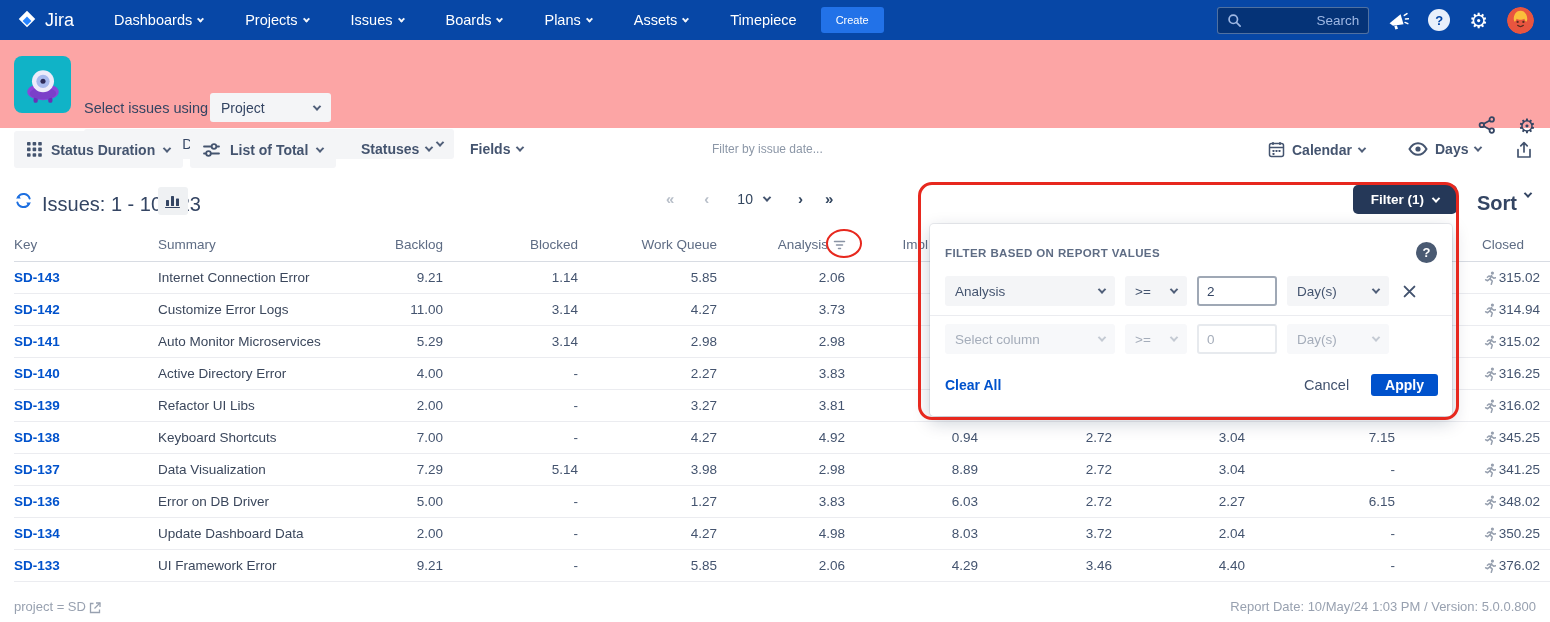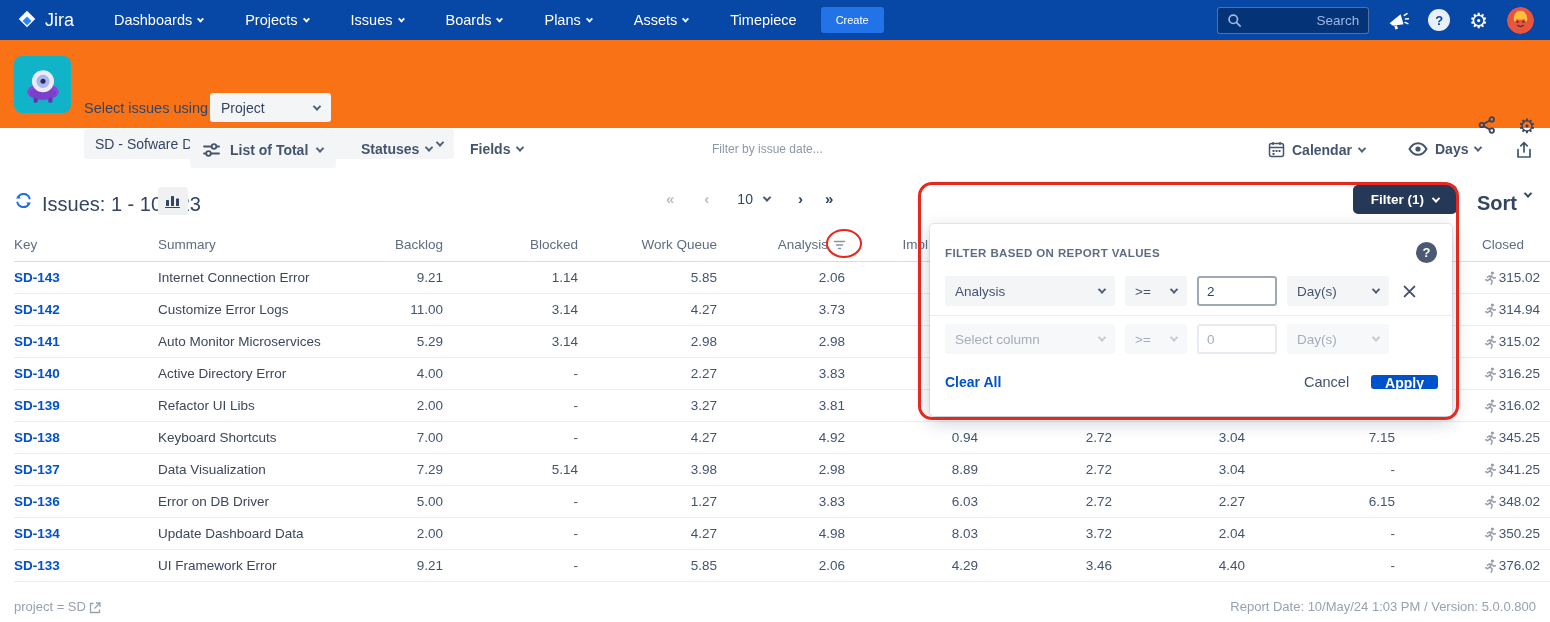--- a/index.html
+++ b/index.html
@@ -23,21 +23,21 @@
     padding:0 9px; color:#9FB8E4; }
   .search-box input { background:transparent; border:none; outline:none; color:#DCE8FA;
     font-family:inherit; font-size:13.5px; width:100%;text-align:right; }
   .search-box input::placeholder { color:#9FB8E4; }
   .help-circle { width:22px; height:22px; border-radius:50%; background:#E9F0FB; color:#0747A6;
     font-size:13px; font-weight:bold; display:flex; align-items:center; justify-content:center; cursor:pointer; }
   .gear-glyph { font-size:21px; line-height:1; cursor:pointer; }
   .avatar { width:27px; height:27px; border-radius:50%; overflow:hidden; cursor:pointer; }
 
   
-  .subheader { position:relative; height:88px; background:#f97316; }
+  .subheader { position:relative; height:88px; background:#fca5a5; }
   .app-icon { position:absolute; left:14px; top:16px; width:57px; height:57px;
     border-radius:8px; background:#10B3C7; display:flex; align-items:center; justify-content:center; }
   .sel-label { position:absolute; left:84px; top:60px; font-size:14.5px; color:#344563; }
   .gsel { background:#F4F5F7; border-radius:3px; display:flex; align-items:center;
     justify-content:space-between; color:#344563; font-size:14px; padding:0 11px; cursor:pointer; }
   .gsel .chv { color:#505F79; }
   .sel-mode { position:absolute; left:210px; top:53px; width:121px; height:29px; }
   .sel-project { position:absolute; left:84px; top:89px; width:370px; height:30px; }
   .sub-icons { position:absolute; right:14px; top:76px; display:flex; gap:22px; color:#344563; }
 
@@ -117,21 +117,21 @@
   .p-x { color:#42526E; display:flex; margin-left:4px; cursor:pointer; }
   .p-divider { height:1px; background:#EBECF0; margin:9px 0 0; }
   .p-row.disabled { margin-top:8px; }
   .p-row.disabled .p-sel { color:#A5ADBA; background:#F7F8FA; }
   .p-row.disabled .p-sel .chv { color:#C4CAD3; }
   .p-row.disabled .p-input { border-color:#E7EAEE; color:#A5ADBA; }
   .p-actions { display:flex; align-items:center; padding:0 14px 0 15px; margin-top:20px; }
   .p-clear { color:#0052CC; font-weight:600; font-size:14px; cursor:pointer; }
   .p-cancel { margin-left:auto; color:#42526E; font-size:14.5px; cursor:pointer; }
   .p-apply { margin-left:22px; background:#0052CC; color:#fff; border:none; border-radius:3px;
-    height:14px; padding:0 14px; font-family:inherit; font-size:14px; font-weight:600; cursor:pointer;text-align:center; }
+    height:22px; padding:0 14px; font-family:inherit; font-size:14px; font-weight:600; cursor:pointer;text-align:center; }
 
   
   .anno-rect { position:absolute; left:918px; top:182px; width:541px; height:238px;
     border:3px solid #E7281E; border-radius:14px; z-index:60; pointer-events:none; }
   .anno-circle { position:absolute; left:826px; top:229px; width:36px; height:29px;
     border:2.5px solid #E7281E; border-radius:50%; z-index:60; pointer-events:none; }
 </style>
 </head>
 <body>
 
@@ -240,20 +240,37 @@
           <circle cx="3.6" cy="8.5" r="2.1"></circle>
           <circle cx="13" cy="13.8" r="2.1"></circle>
           <path d="M5.5 7.4l5.6-3.1M5.5 9.6l5.6 3.1"></path>
         </svg>
     </span>
     <span class="gear-glyph" style="font-size:20px">⚙</span>
   </div>
 </div>
 
 <div class="toolbar">
+  <div class="tbtn" style="left:14px">
+    <span class="icon-nav">
+      <svg width="15" height="15" viewBox="0 0 15 15" fill="currentColor">
+          <rect x="0" y="0" width="3.6" height="3.6" rx=".8"></rect>
+          <rect x="5.6" y="0" width="3.6" height="3.6" rx=".8"></rect>
+          <rect x="11.2" y="0" width="3.6" height="3.6" rx=".8"></rect>
+          <rect x="0" y="5.6" width="3.6" height="3.6" rx=".8"></rect>
+          <rect x="5.6" y="5.6" width="3.6" height="3.6" rx=".8"></rect>
+          <rect x="11.2" y="5.6" width="3.6" height="3.6" rx=".8"></rect>
+          <rect x="0" y="11.2" width="3.6" height="3.6" rx=".8"></rect>
+          <rect x="5.6" y="11.2" width="3.6" height="3.6" rx=".8"></rect>
+          <rect x="11.2" y="11.2" width="3.6" height="3.6" rx=".8"></rect>
+        </svg>
+    </span>
+    <span>Status Duration</span>
+      <i class="chv"></i>
+  </div>
   <div class="tbtn" style="left:190px">
     <span class="icon-nav">
       <svg width="18" height="14" viewBox="0 0 18 14" fill="none" stroke="currentColor" stroke-width="1.8" stroke-linecap="round">
           <path d="M1 3.5h15M1 10.5h15"></path>
           <circle cx="11" cy="3.5" r="2.3" fill="#F4F5F7"></circle>
           <circle cx="5.5" cy="10.5" r="2.3" fill="#F4F5F7"></circle>
         </svg>
     </span>
     <span>List of Total</span>
       <i class="chv"></i>

